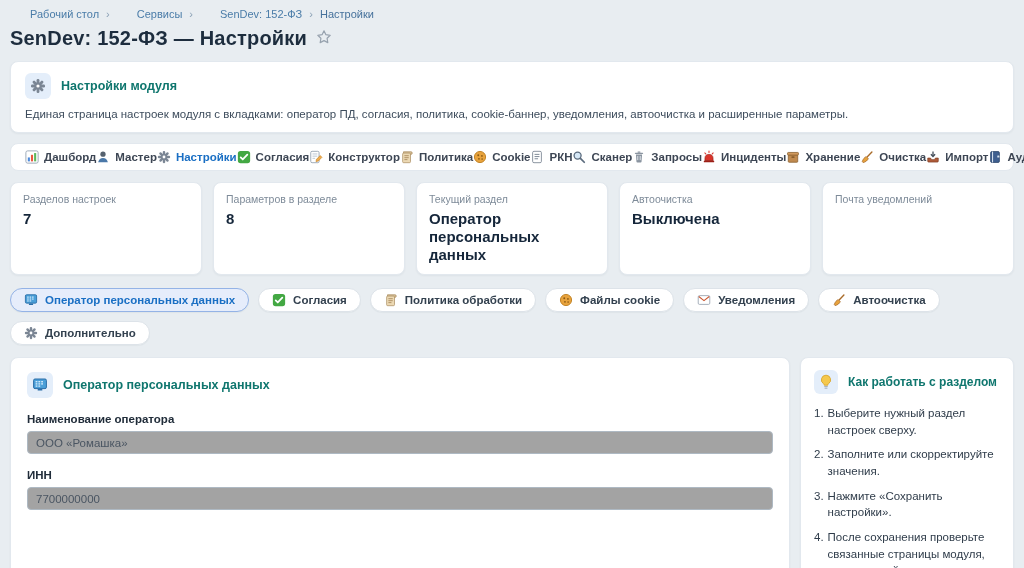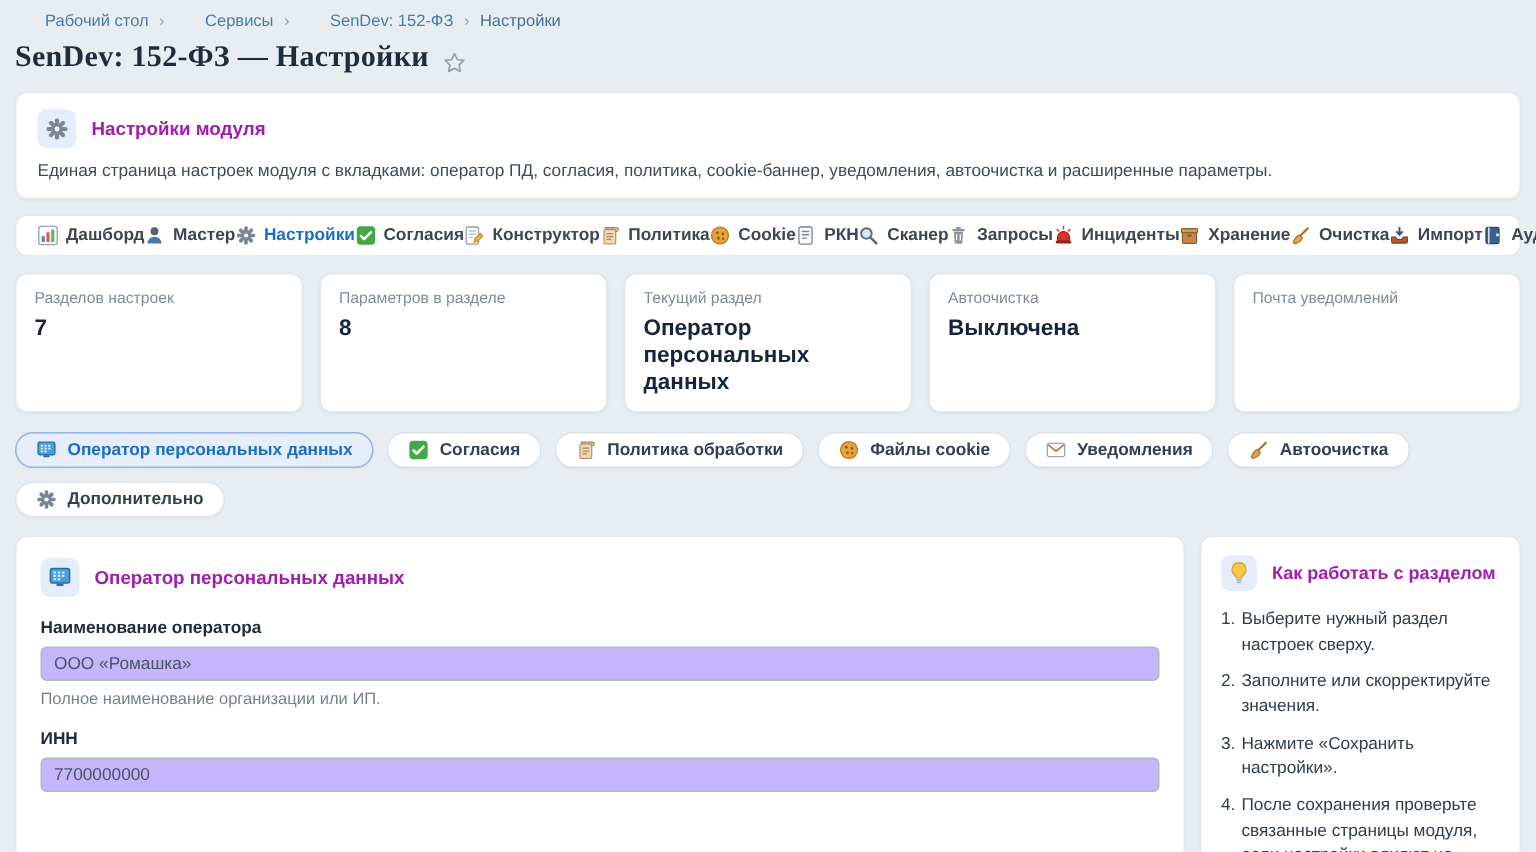--- a/index.html
+++ b/index.html
@@ -10,31 +10,31 @@
     color:#22303e;
     -webkit-font-smoothing:antialiased;
   }
   .page{padding:8px 10px;}
   
   .breadcrumb{display:flex;align-items:center;gap:7px;font-size:11px;}
   .breadcrumb .bc-link{color:#4a7ca8;cursor:pointer;padding-left:20px;}
   .breadcrumb .bc-sep{color:#8aa0b5;font-size:11px;}
   .breadcrumb .bc-current{color:#45719b;}
   
-  .title-row{display:flex;align-items:flex-end;gap:9px;margin-top:7px;font-family:Liberation Serif, serif;}
+  .title-row{display:flex;align-items:flex-start;gap:9px;margin-top:7px;}
   .title-row h1{margin:0;font-size:20px;font-weight:bold;color:#1d2d3e;letter-spacing:.2px;}
   .star{width:16px;height:16px;display:inline-block;cursor:pointer;margin-top:2px;}
   .star svg{width:16px;height:16px;display:block;}
   
   .card{background:#fff;border:1px solid #e2e8ee;border-radius:8px;box-shadow:0 1px 2px rgba(20,40,60,.05);}
   .module-card{margin-top:11px;padding:11px 14px 12px;}
   .card-head{display:flex;align-items:center;gap:10px;}
   .icon-box{width:26px;height:26px;border-radius:6px;background:#e4eefa;display:flex;align-items:center;justify-content:center;flex:0 0 auto;}
   .icon-box svg{width:16px;height:16px;display:block;}
-  .card-title{font-size:12.5px;font-weight:bold;color:#a21caf;}
+  .card-title{font-size:12.5px;font-weight:bold;color:#0f766e;}
   .module-desc{margin-top:9px;font-size:11.5px;color:#3d4c5c;}
   
   .tabbar{margin-top:10px;background:#fff;border:1px solid #e2e8ee;border-radius:8px;
     padding:6px 14px;display:flex;align-items:center;justify-content:space-between;}
   .tab{display:flex;align-items:center;gap:5px;font-size:11.5px;font-weight:bold;color:#3d4654;cursor:pointer;white-space:nowrap;}
   .tab .icn{width:14px;height:14px;display:inline-flex;}
   .tab .icn svg{width:14px;height:14px;display:block;}
   .tab.active{color:#1a6fc4;}
   
   .stats{margin-top:11px;display:grid;grid-template-columns:repeat(5,1fr);gap:11px;}
@@ -50,21 +50,21 @@
   .pill .icn svg{width:14px;height:14px;display:block;}
   .pill.active{background:#e6edfb;border-color:#94b3e6;color:#1a6fc4;}
   
   .main{margin-top:12px;display:flex;gap:10px;align-items:flex-start;}
   .form-card{flex:1;padding:14px 16px;min-height:400px;}
   .banner{margin-top:13px;background:#dce8f8;border:1px solid #cdddf2;border-radius:6px;
     padding:8px 12px;font-size:11.5px;color:#3a6ea5;}
   .field{margin-top:15px;}
   .field-label{font-size:11.5px;font-weight:bold;color:#212d3a;margin-bottom:6px;}
   .field input{width:100%;box-sizing:border-box;height:23px;padding:3px 8px;font-size:11.5px;color:#4a5562;
-    border:1px solid #aeb9c3;border-radius:4px;background:#c4b5fd;font-family:"Liberation Sans","DejaVu Sans",sans-serif;}
+    border:1px solid #aeb9c3;border-radius:4px;background:#a3a3a3;font-family:"Liberation Sans","DejaVu Sans",sans-serif;}
   .field-hint{margin-top:6px;font-size:11px;color:#76828e;}
   
   .sidebar{width:214px;flex:0 0 214px;display:flex;flex-direction:column;gap:12px;}
   .side-card{padding:12px 13px;}
   .side-card .icon-box{width:24px;height:24px;}
   .side-card .card-title{font-size:12px;}
   .steps{margin-top:11px;}
   .step{display:flex;gap:4px;font-size:11.5px;color:#2f3c4a;line-height:1.45;margin-bottom:8px;}
   .step:last-child{margin-bottom:2px;}
   .step .n{flex:0 0 auto;}
@@ -393,21 +393,21 @@
                 <rect x="9.2" y="6.2" width="1.8" height="1.4"></rect>
                 <rect x="3.6" y="8.4" width="1.8" height="1.4"></rect>
                 <rect x="6.4" y="8.4" width="1.8" height="1.4"></rect>
               </g>
               <rect x="5.6" y="12" width="4.8" height="1.6" rx=".6" fill="#2a6ea8"></rect>
             </svg>
           </span>
         <span class="card-title">Оператор персональных данных</span>
       </div>
       <div id="fields">
-          <div class="field"><div class="field-label">Наименование оператора</div><input type="text" value="ООО «Ромашка»" style=""><div class="field-hint">Полное наименование организации или ИП.</div></div>
+          <div class="field"><div class="field-label">Наименование оператора</div><input type="text" value="ООО «Ромашка»" style=""></div>
           <div class="field"><div class="field-label">ИНН</div><input type="text" value="7700000000" style=""></div>
         </div>
     </div>
 
     <div class="sidebar">
       <div class="card side-card">
         <div class="card-head">
           <span class="icon-box">
               <svg viewBox="0 0 16 16">
                 <path d="M8 1.2a4.6 4.6 0 0 1 2.6 8.4c-.5.4-.8 1-.8 1.6H6.2c0-.6-.3-1.2-.8-1.6A4.6 4.6 0 0 1 8 1.2z" fill="#f5c84c" stroke="#d9a62e" stroke-width=".9"></path>

